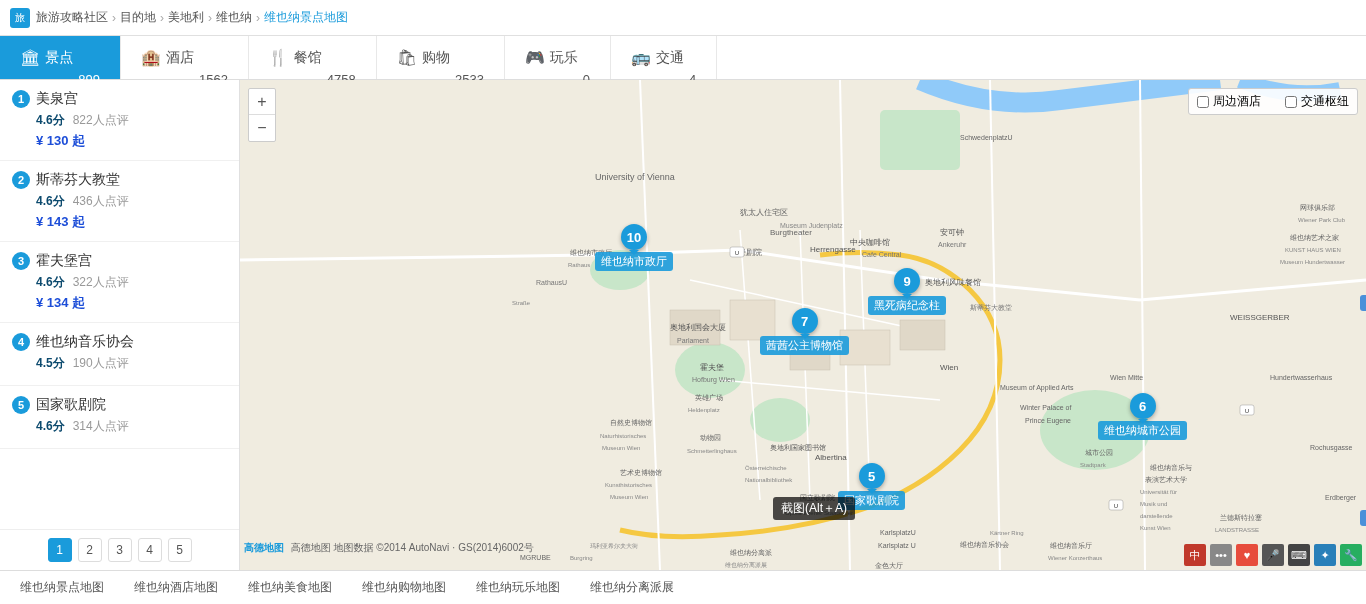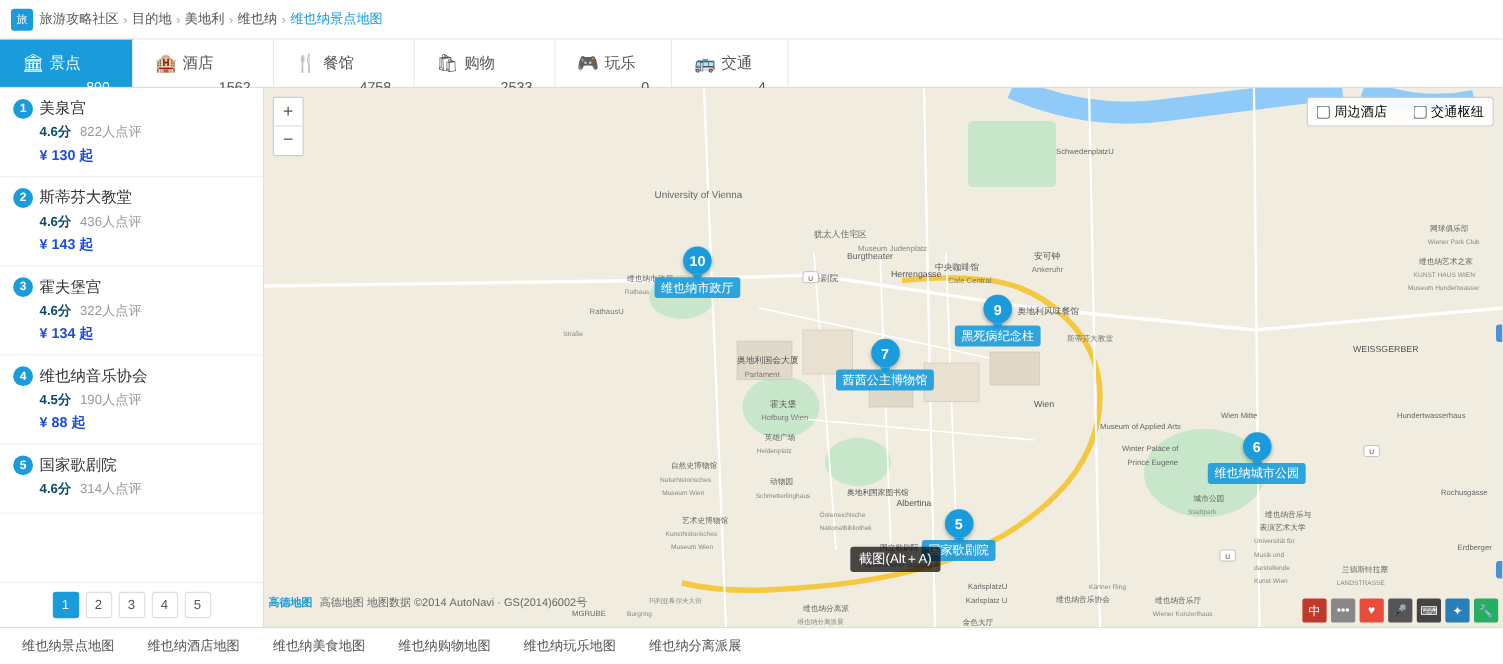--- a/index.html
+++ b/index.html
@@ -165,21 +165,20 @@
 
       <div class="poi-item">
         <div class="poi-header">
           <div class="poi-num">4</div>
           <span class="poi-name">维也纳音乐协会</span>
         </div>
         <div class="poi-meta">
           <span class="poi-rating">4.5分</span>
           <span>190人点评</span>
         </div>
-        <div class="poi-price">¥ 88 起</div>
       </div>
 
       <div class="poi-item">
         <div class="poi-header">
           <div class="poi-num">5</div>
           <span class="poi-name">国家歌剧院</span>
         </div>
         <div class="poi-meta">
           <span class="poi-rating">4.6分</span>
           <span>314人点评</span>

